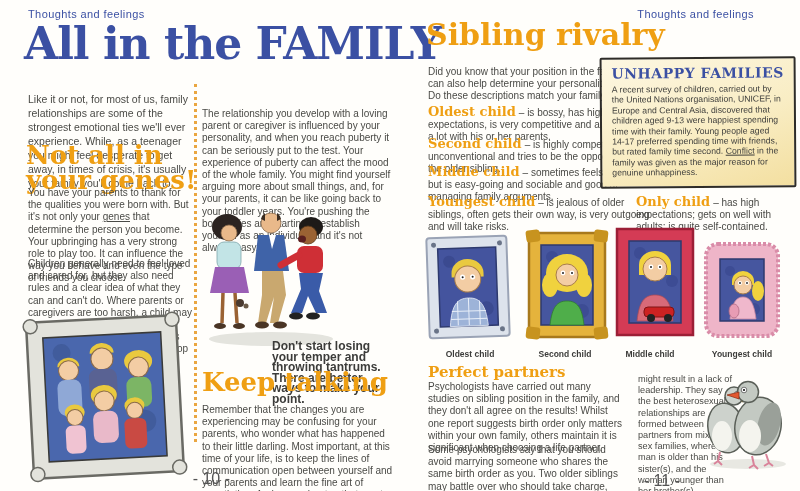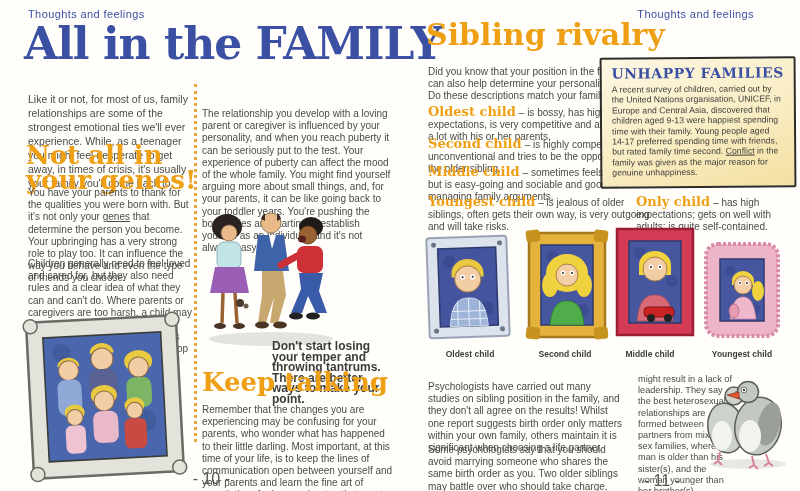--- a/index.html
+++ b/index.html
@@ -232,20 +232,21 @@
       <circle cx="45" cy="44" r=".9" fill="#222"></circle>
     <path d="M28,80 c2,-16 6,-22 13,-22 c7,0 11,6 13,22 z" fill="#f0b8cc" stroke="#c888a2" stroke-width=".8"></path>
     <ellipse cx="32" cy="72" rx="5" ry="7" fill="#e89cb4" stroke="#b06a84" stroke-width=".8"></ellipse>
   </svg>
 
   <div class="abs frame-cap" style="left:430px;top:349px;width:80px">Oldest child</div>
   <div class="abs frame-cap" style="left:525px;top:349px;width:80px">Second child</div>
   <div class="abs frame-cap" style="left:610px;top:349px;width:80px">Middle child</div>
   <div class="abs frame-cap" style="left:702px;top:349px;width:80px">Youngest child</div>
 
+  <div class="abs serif orange h3" style="left:428px;top:363px">Perfect partners</div>
 
   <p class="abs p" style="left:428px;top:381px;width:196px">Psychologists have carried out many studies on sibling position in the family, and they don't all agree on the results! Whilst one report suggests birth order only matters within your own family, others maintain it is significant when choosing a life partner.</p>
 
   <p class="abs p" style="left:428px;top:444px;width:200px">Some psychologists say that you should avoid marrying someone who shares the same birth order as you. Two older siblings may battle over who should take charge, whilst a relationship between two youngest siblings</p>
 
   <p class="abs p" style="left:638px;top:374px;width:94px;font-size:9.2px;line-height:11.2px">might result in a lack of leadership. They say the best heterosexual relationships are formed between partners from mixed sex families, where the man is older than his sister(s), and the woman younger than her brother(s).</p>
 
   <svg class="abs" style="left:690px;top:366px" width="108" height="108" viewBox="0 0 108 108">
     <ellipse cx="58" cy="98" rx="38" ry="5" fill="#e8e8e2"></ellipse>
 

